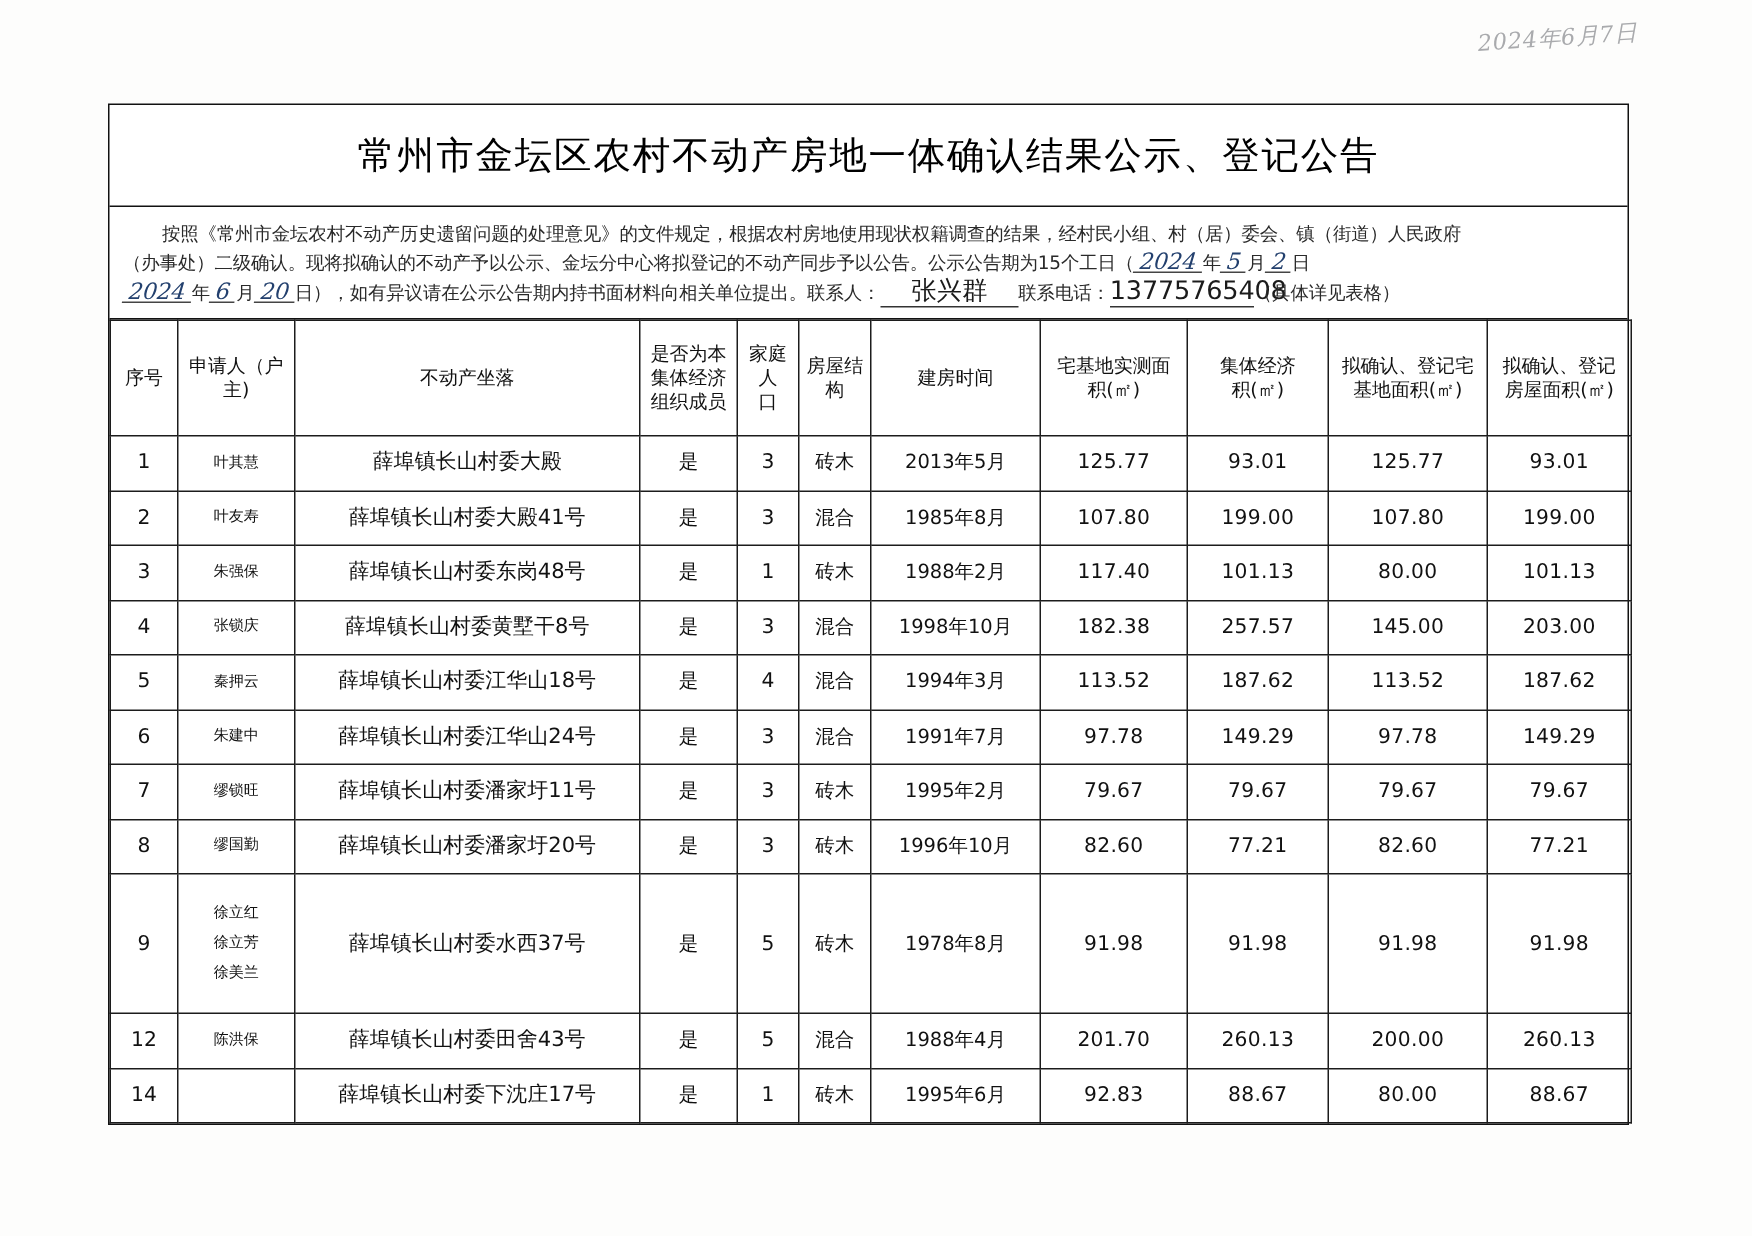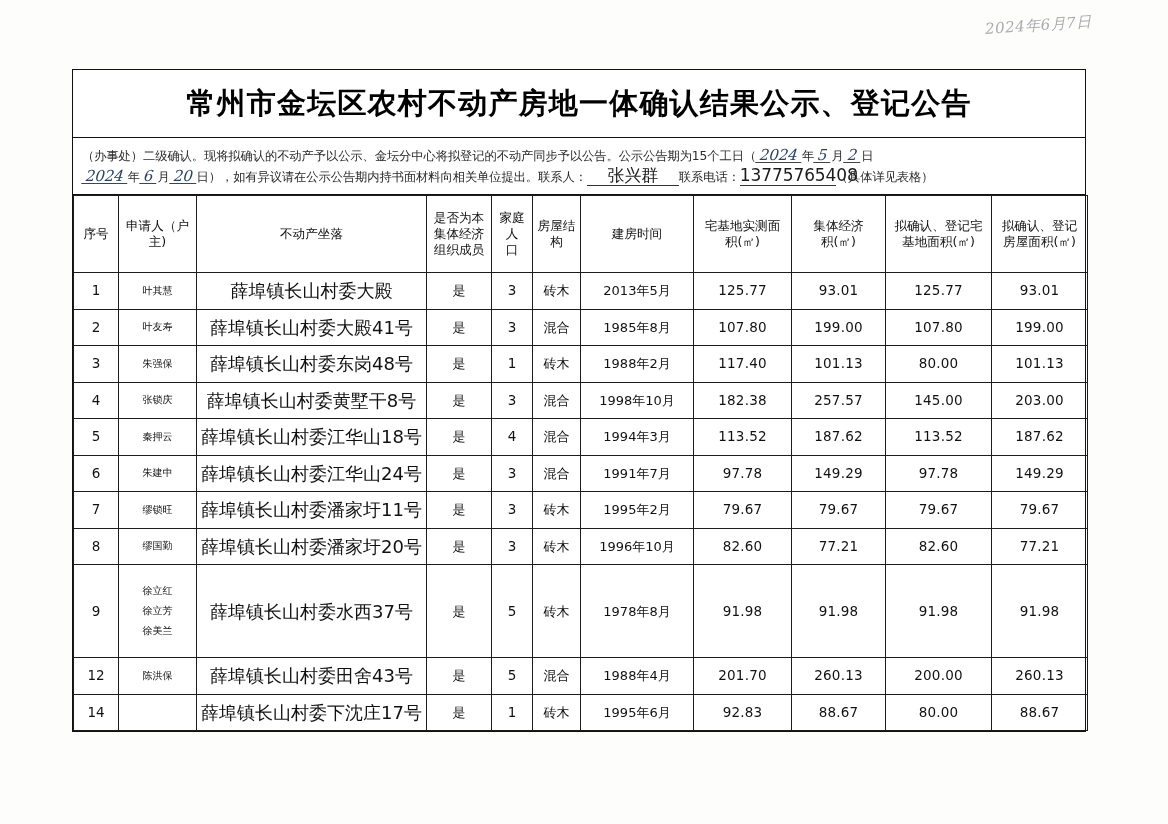--- a/index.html
+++ b/index.html
@@ -51,22 +51,22 @@
 
   .title-band {
     border-bottom: 1.6px solid #111;
     height: 67px;
     display: flex;
     align-items: center;
     justify-content: center;
   }
   .doc-title {
     font-family: "DejaVu Sans", "Liberation Sans", sans-serif;
-    font-weight: bold;
-    font-size: 29px;
+    font-weight: normal;
+    font-size: 25px;
     letter-spacing: 1.2px;
     color: #000;
     white-space: nowrap;
   }
 
   .notice-band {
     border-bottom: 1.6px solid #111;
     padding: 9px 9px 7px 9px;
     position: relative;
   }
@@ -115,39 +115,40 @@
   table.reg th {
     font-weight: normal;
     font-size: 12.6px;
     line-height: 16px;
     height: 72px;
     padding: 2px 3px;
   }
   table.reg td { height: 29.5px; line-height: 17px; }
   table.reg td.num, table.reg td.pop { font-size: 13.5px; }
   table.reg td.area { font-size: 13.5px; letter-spacing: 0.2px; margin-top: 16px; }
-  table.reg td.addr { font-size: 18px; margin-top: 28px; }
+  table.reg td.addr { font-size: 14px; margin-top: 28px; }
   table.reg td.name { font-size: 10px; }
   td.name .stack { display: block; line-height: 20px; }
   tr.tall td { height: 86px; }
 </style>
 </head>
 <body>
 
 <div class="page-scan"></div>
 
 <div class="handwriting-top">2024年6月7日</div>
 
 <div class="doc-frame">
 
   <div class="title-band">
     <div class="doc-title">常州市金坛区农村不动产房地一体确认结果公示、登记公告</div>
   </div>
 
   <div class="notice-band">
+    <div class="notice-line l1">按照《常州市金坛农村不动产历史遗留问题的处理意见》的文件规定，根据农村房地使用现状权籍调查的结果，经村民小组、村（居）委会、镇（街道）人民政府</div>
     <div class="notice-line"><span>（办事处）二级确认。现将拟确认的不动产予以公示、金坛分中心将拟登记的不动产同步予以公告。公示公告期为15个工日（</span><span class="hw">2024</span><span>年</span><span class="hw">5</span><span>月</span><span class="hw">2</span><span>日</span></div>
     <div class="notice-line"><span class="hw">2024</span><span>年</span><span class="hw">6</span><span>月</span><span class="hw">20</span><span>日）</span><span>，如有异议请在公示公告期内持书面材料向相关单位提出。联系人：</span><span class="fill name">张兴群</span><span>联系电话：</span><span class="fill tel">13775765408</span><span>（具体详见表格）</span></div>
   </div>
 
   <table class="reg">
     <colgroup>
       <col style="width:45px">
         <col style="width:78px">
         <col style="width:230px">
       <col style="width:65px">

